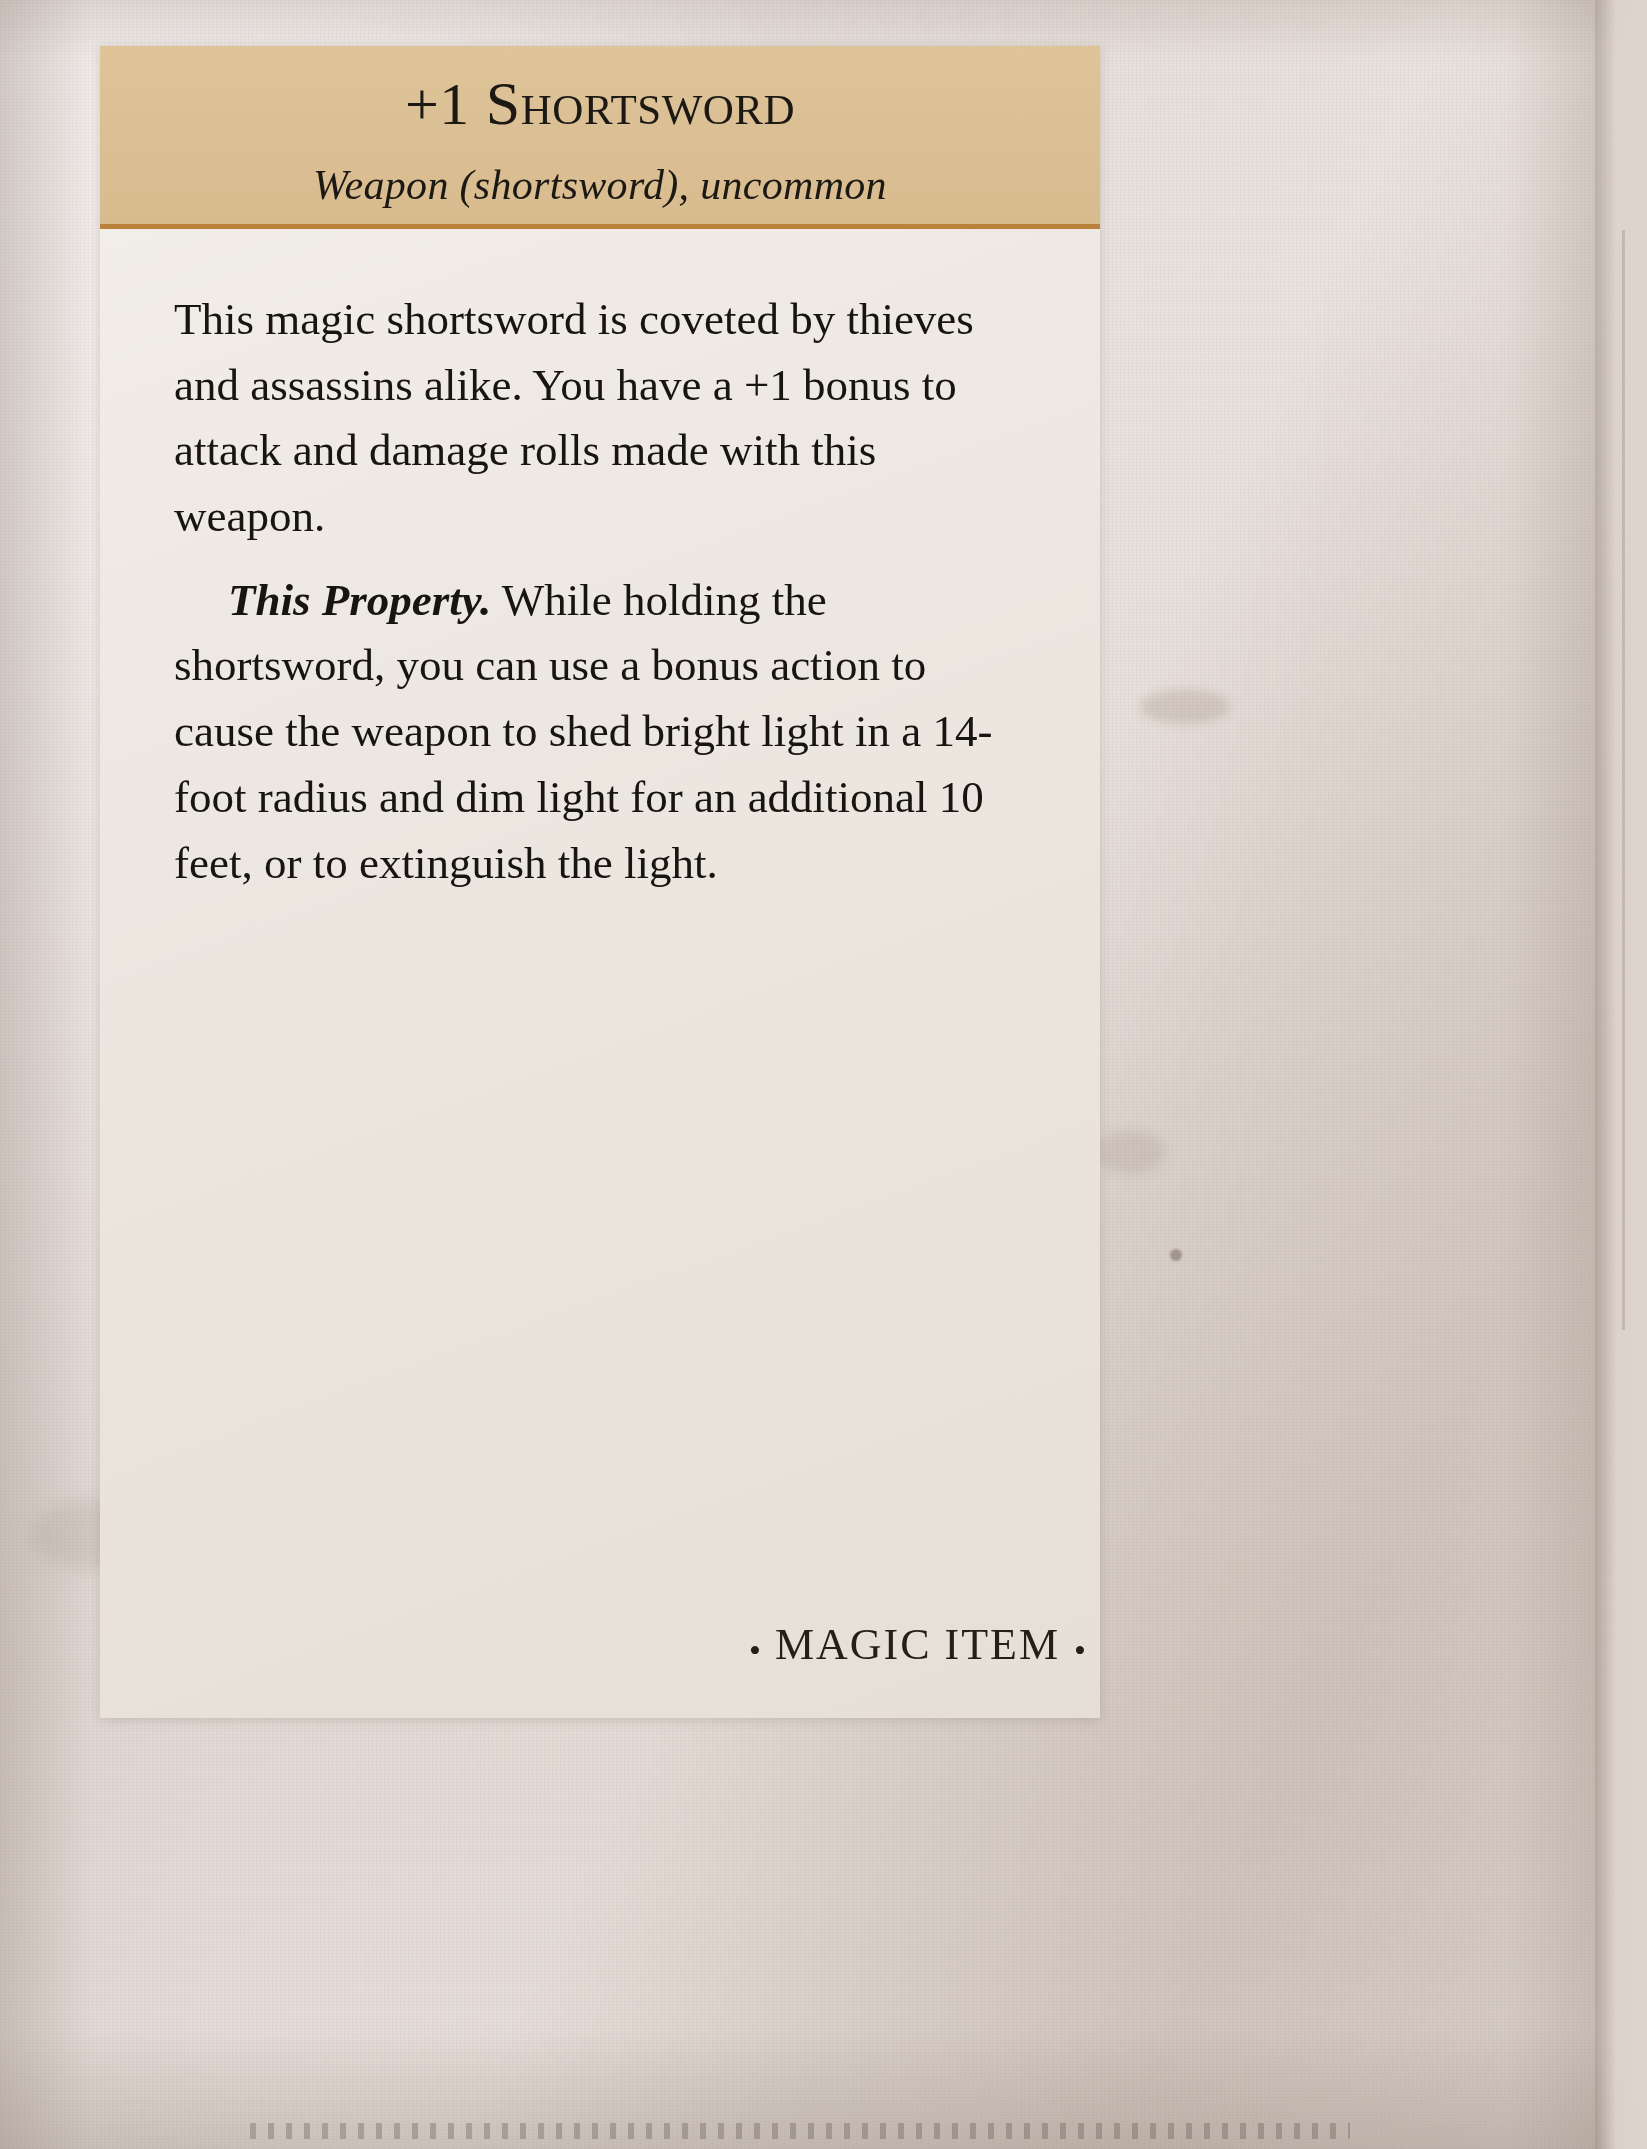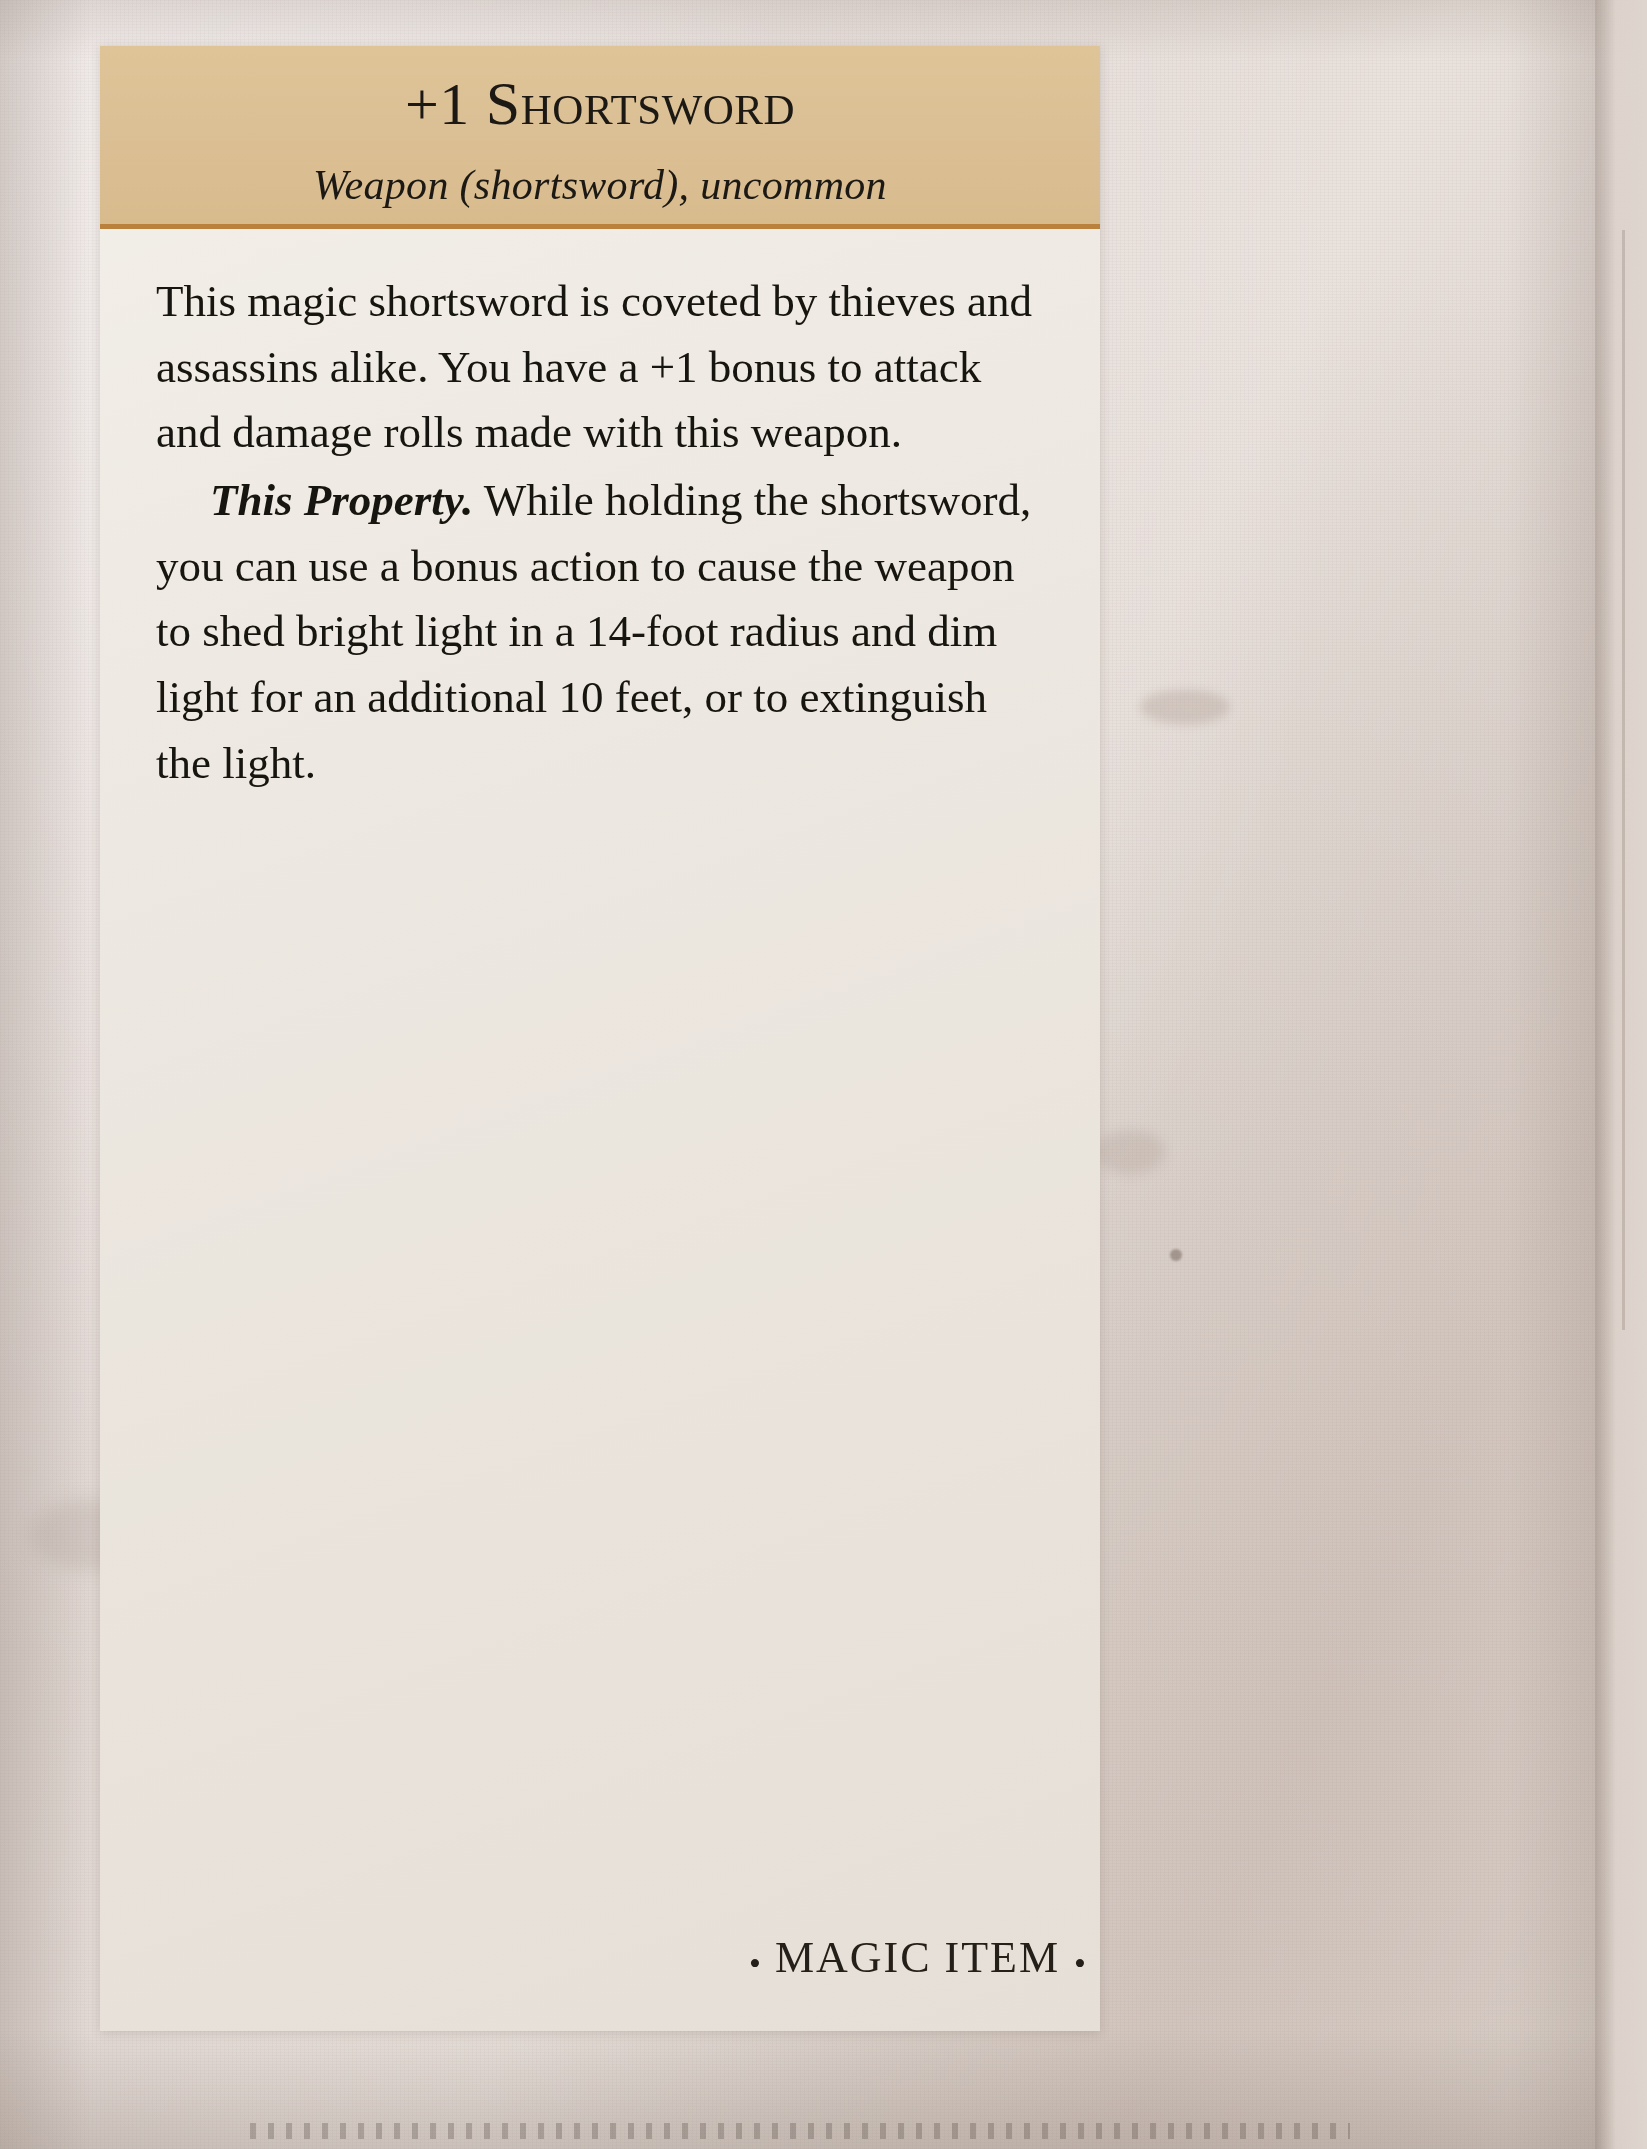--- a/index.html
+++ b/index.html
@@ -45,21 +45,21 @@
       linear-gradient(to bottom, rgba(150,135,125,0.20) 0px, rgba(150,135,125,0) 60px),
       linear-gradient(to top, rgba(140,125,115,0.30) 0px, rgba(150,135,125,0) 120px);
   }
 
   
   #card {
     position: absolute;
     left: 100px;
     top: 46px;
     width: 1000px;
-    height: 1985px;
+    height: 1672px;
     background: linear-gradient(160deg, #f3efe9 0%, #ece7e0 40%, #e9e3db 70%, #e6dfd7 100%);
     box-shadow: 0 2px 10px rgba(90,75,65,0.18);
   }
 
   
   #card-header {
     position: relative;
     height: 183px;
     background: linear-gradient(180deg, #dfc498 0%, #dcc095 45%, #d8bb8d 100%);
     border-bottom: 5px solid #b9813c;
@@ -94,21 +94,21 @@
     position: relative;
     padding: 40px 56px 0 56px;
     box-sizing: border-box;
     height: 1640px;
   }
   .para {
     font-family: "Liberation Serif", serif;
     font-size: 45px;
     line-height: 1.46;
     color: #17150f;
-    margin: 0;
+    margin: 18px;
     text-align: left;
   }
   .para + .para {
     text-indent: 54px;
     margin-top: 2px;
   }
   .lead-em {
     font-weight: bold;
     font-style: italic;
   }

